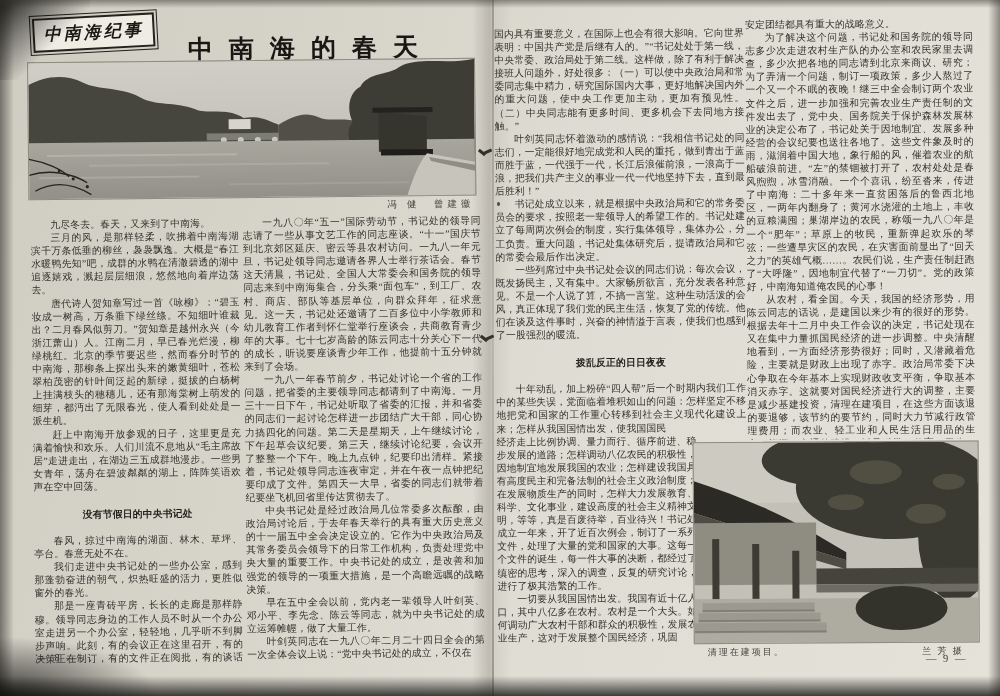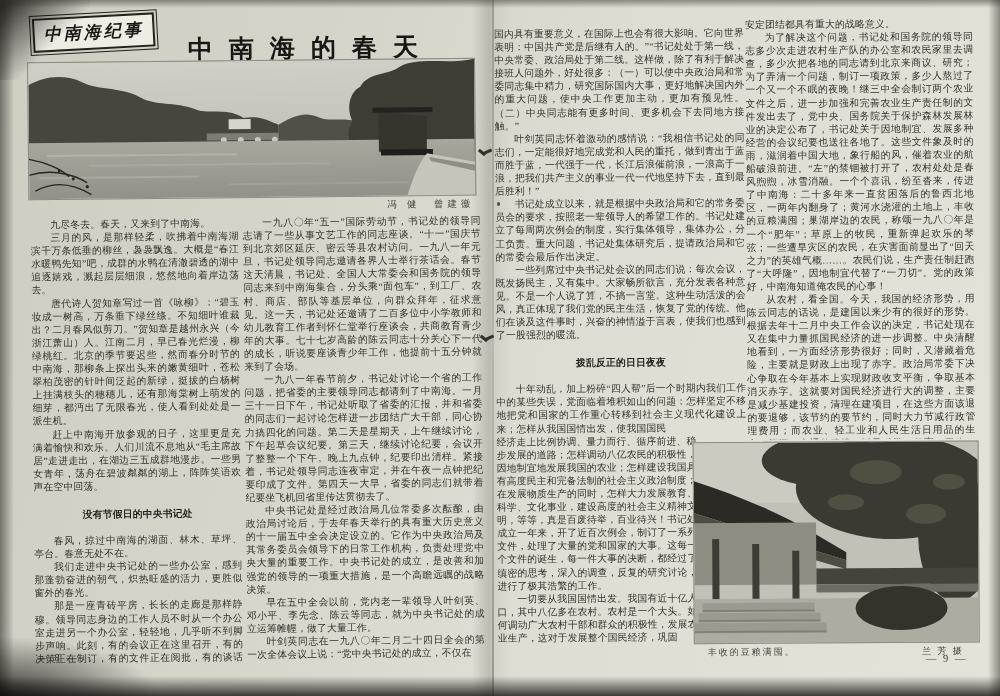--- a/index.html
+++ b/index.html
@@ -185,21 +185,21 @@
         </g>
         <g fill="#6b6960" opacity=".6">
           <rect x="8" y="167" width="112" height="2"></rect>
           <rect x="4" y="177" width="122" height="2"></rect>
           <rect x="0" y="188" width="132" height="2"></rect>
         </g>
       </svg>
     </div>
 
     <div class="caption-row">
-      <span>丰收的豆粮满囤。</span>
+      <span>清理在建项目。</span>
       <span>兰 芳 摄</span>
     </div>
 
     <div class="pagenum" id="rp-num">— 9 —</div>
   </div>
 
   <div class="staple" style="left:478px;top:148px;">
       <span class="s1"></span>
       <span class="s2"></span>
     </div>

